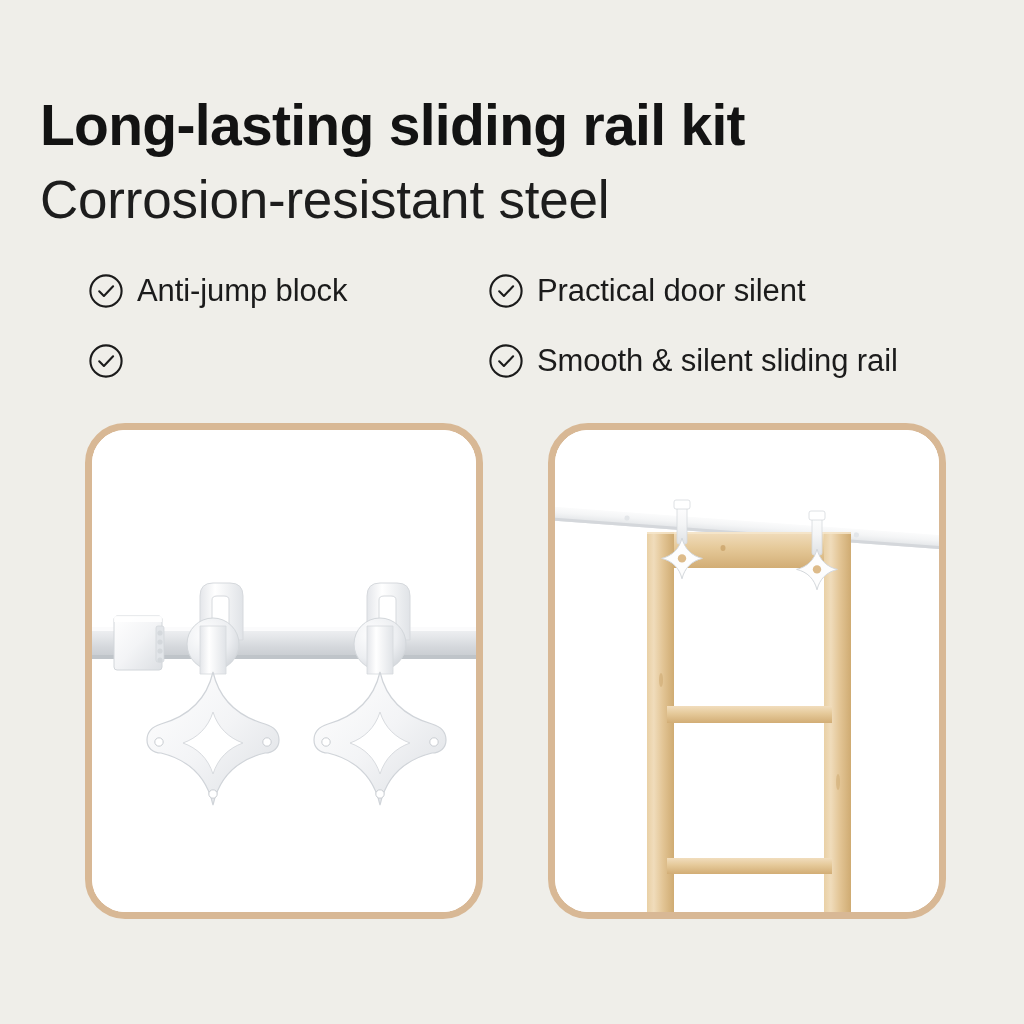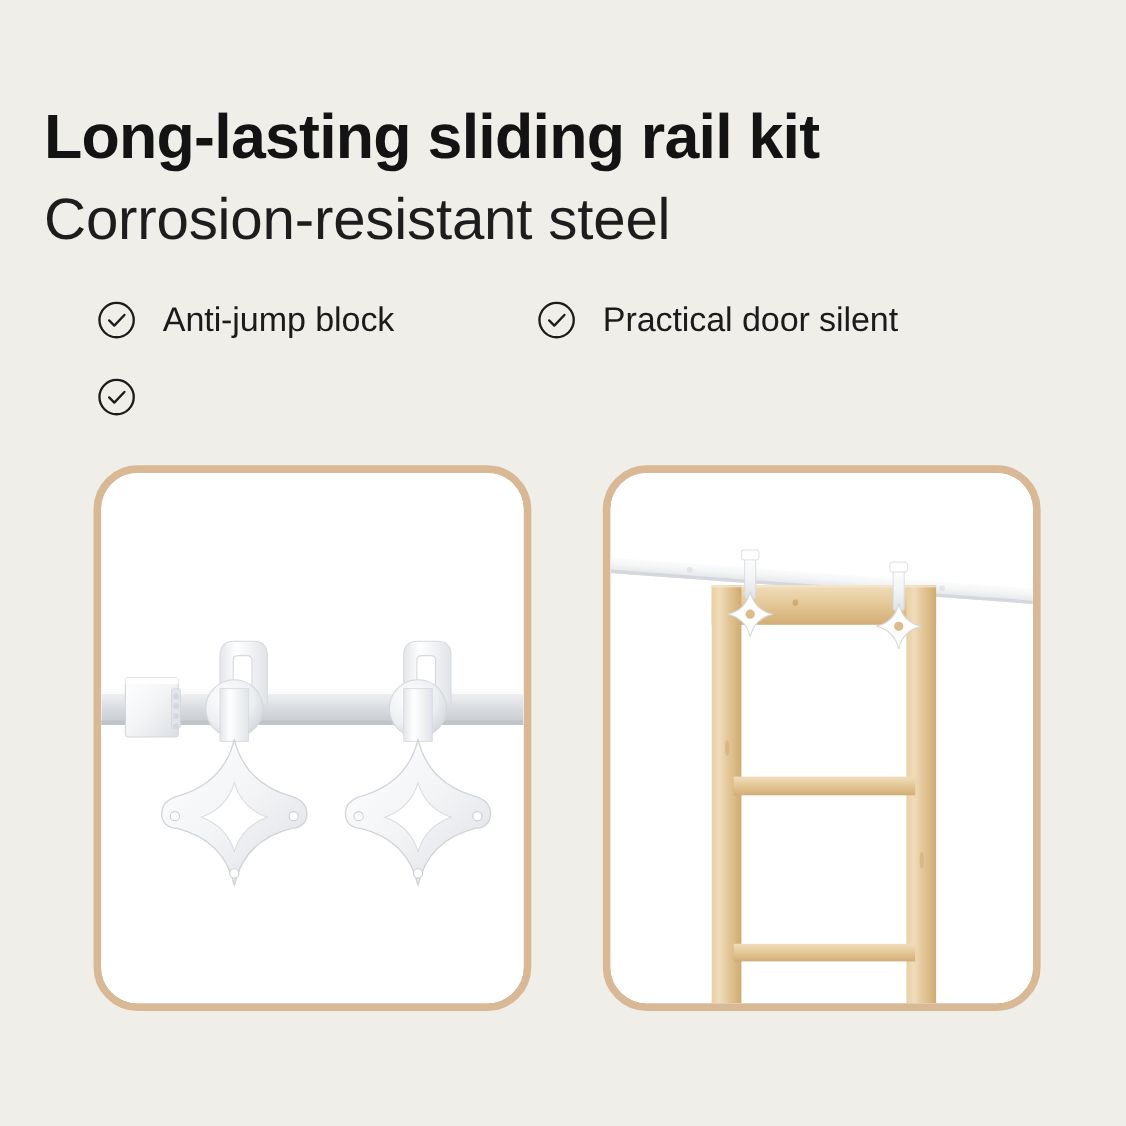--- a/index.html
+++ b/index.html
@@ -57,21 +57,21 @@
     top: 256px;
     width: 872px;
     display: grid;
     grid-template-columns: 400px 472px;
     grid-auto-rows: 70px;
     align-items: center;
   }
   .feature {
     display: flex;
     align-items: flex-end;
-    gap: 24px;
+    gap: 13px;
   }
   .check-icon {
     width: 36px;
     height: 36px;
     flex: 0 0 36px;
     display: block;
   }
   .feature-label {
     font-size: 31px;
     font-weight: 400;
@@ -146,20 +146,29 @@
 
     <div class="feature">
       <span>
         <svg class="check-icon" viewBox="0 0 36 36" fill="none">
           <circle cx="18" cy="18" r="15.6" stroke="#1b1b1b" stroke-width="2.1"></circle>
           <path d="M11.2 18.3 L15.9 23.0 L25.1 13.3" stroke="#1b1b1b" stroke-width="2.1" stroke-linecap="round" stroke-linejoin="round"></path>
         </svg>
       </span>
     </div>
 
+    <div class="feature">
+      <span>
+        <svg class="check-icon" viewBox="0 0 36 36" fill="none">
+          <circle cx="18" cy="18" r="15.6" stroke="#1b1b1b" stroke-width="2.1"></circle>
+          <path d="M11.2 18.3 L15.9 23.0 L25.1 13.3" stroke="#1b1b1b" stroke-width="2.1" stroke-linecap="round" stroke-linejoin="round"></path>
+        </svg>
+      </span>
+      <span class="feature-label">Smooth &amp; silent sliding rail</span>
+    </div>
 
   </div>
 
   <div class="cards">
 
     <div class="card card-left">
       <div class="card-inner">
         <svg class="card-svg" viewBox="0 0 384 482" preserveAspectRatio="xMidYMid slice">
           <defs>
             <linearGradient id="railG" x1="0" y1="0" x2="0" y2="1">

